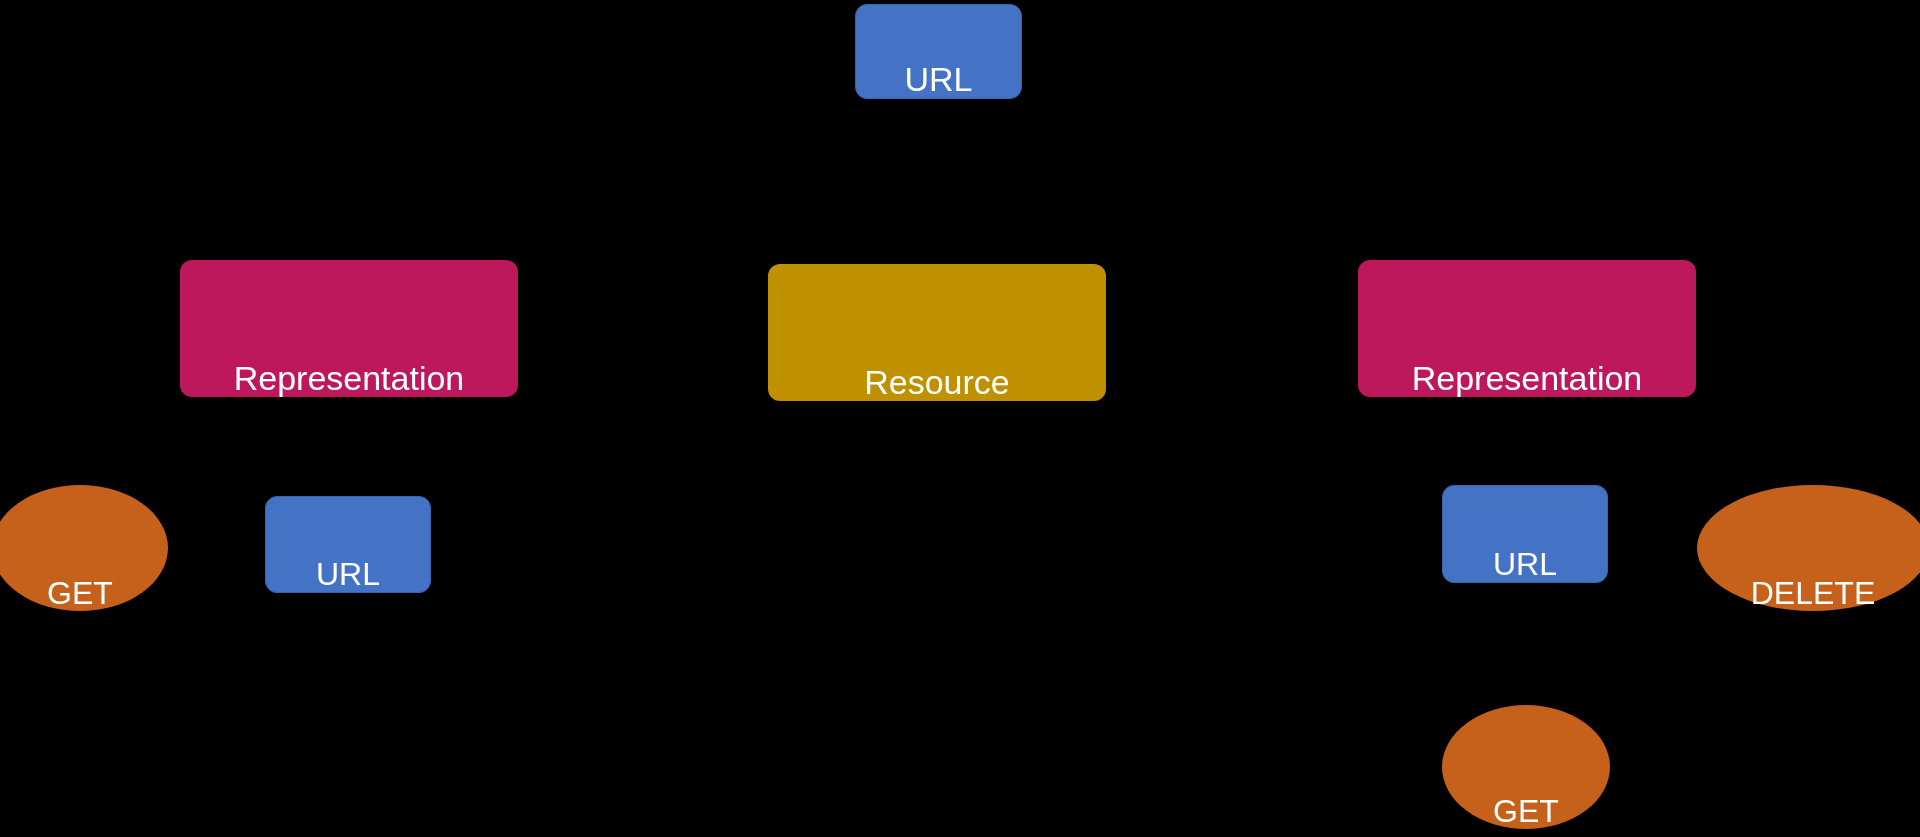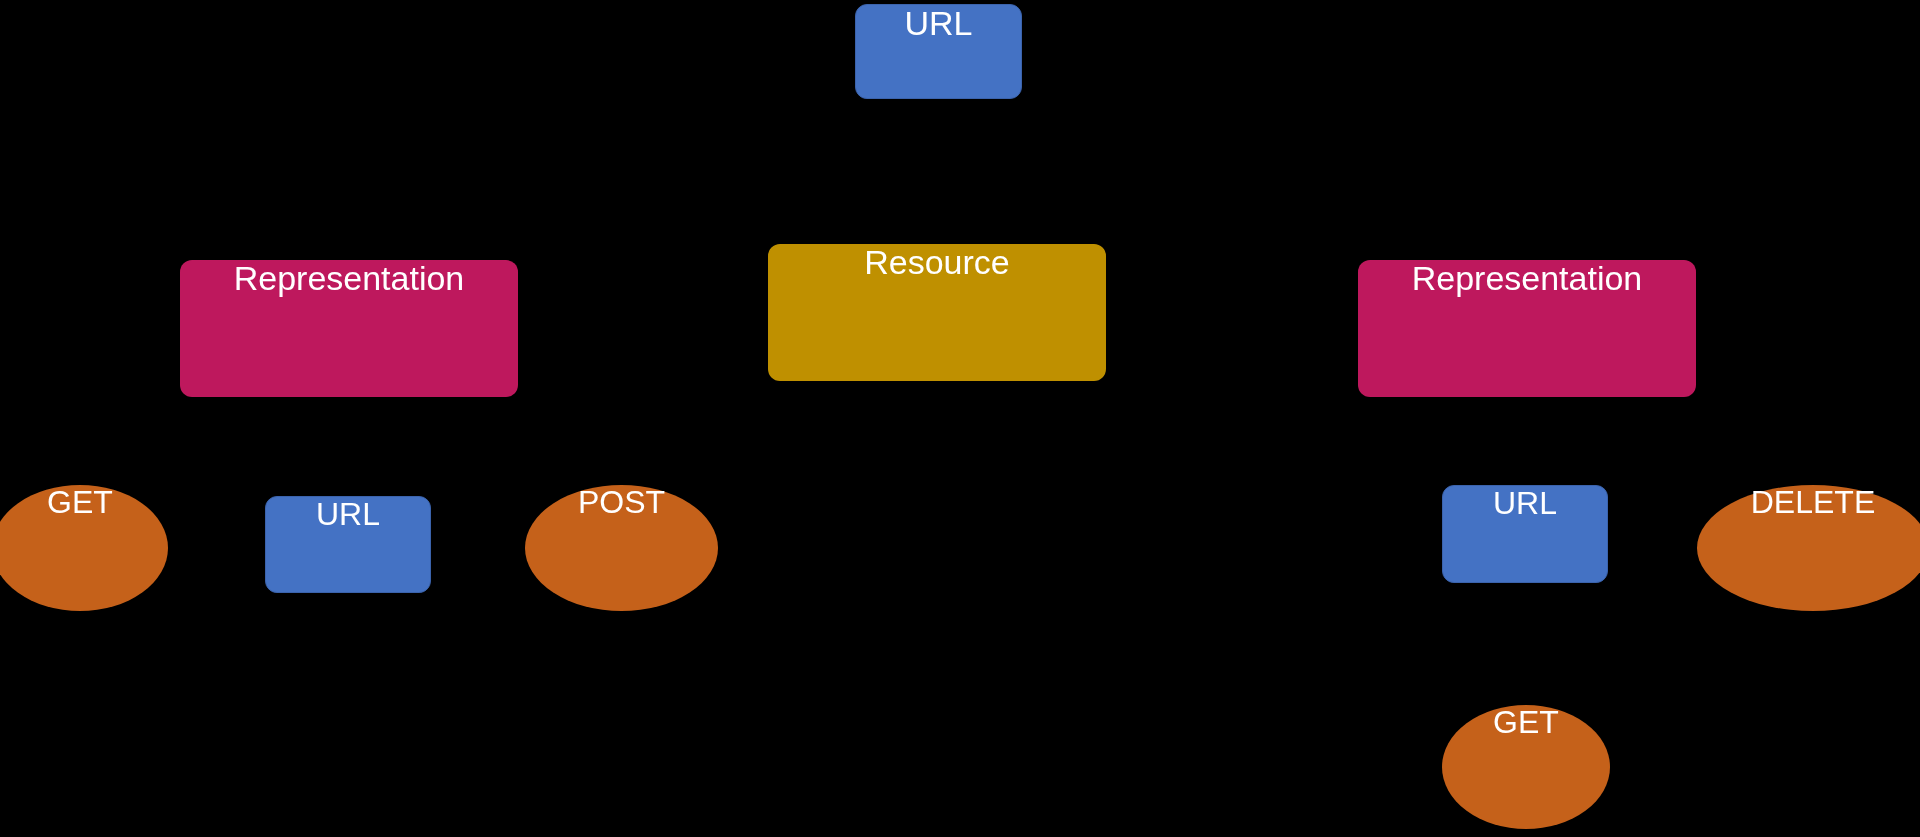--- a/index.html
+++ b/index.html
@@ -13,21 +13,21 @@
   #canvas {
     position: relative;
     width: 1920px;
     height: 837px;
     background: #000000;
     overflow: hidden;
   }
   .node {
     position: absolute;
     display: flex;
-    align-items: flex-start;
+    align-items: flex-end;
     justify-content: center;
     color: #ffffff;
     text-align: center;
     box-sizing: border-box;
     line-height: 1.1;
     white-space: nowrap;
   }
   .node-rect {
     border-radius: 12px;
   }
@@ -55,34 +55,31 @@
 </head>
 <body>
 
 <div id="canvas" style="background: rgb(0, 0, 0);">
     <div class="node node-rect type-url" style="left: 855px; top: 4px; width: 167px; height: 95px; font-size: 34px;">
       <span class="node-label">URL</span>
     </div>
     <div class="node node-rect type-representation" style="left: 180px; top: 260px; width: 338px; height: 137px; font-size: 34px;">
       <span class="node-label">Representation</span>
     </div>
-    <div class="node node-rect type-resource" style="left: 768px; top: 244px; width: 338px; height: 137px; font-size: 34px;">
+    <div class="node node-rect type-resource" style="left: 768px; top: 264px; width: 338px; height: 137px; font-size: 34px;">
       <span class="node-label">Resource</span>
     </div>
     <div class="node node-rect type-representation" style="left: 1358px; top: 260px; width: 338px; height: 137px; font-size: 34px;">
       <span class="node-label">Representation</span>
     </div>
     <div class="node node-ellipse type-method" style="left: -8px; top: 485px; width: 176px; height: 126px; font-size: 32px;">
       <span class="node-label">GET</span>
     </div>
     <div class="node node-rect type-url" style="left: 265px; top: 496px; width: 166px; height: 97px; font-size: 32px;">
       <span class="node-label">URL</span>
-    </div>
-    <div class="node node-ellipse type-method" style="left: 525px; top: 485px; width: 193px; height: 126px; font-size: 32px;">
-      <span class="node-label">POST</span>
     </div>
     <div class="node node-rect type-url" style="left: 1442px; top: 485px; width: 166px; height: 98px; font-size: 32px;">
       <span class="node-label">URL</span>
     </div>
     <div class="node node-ellipse type-method" style="left: 1697px; top: 485px; width: 232px; height: 126px; font-size: 32px;">
       <span class="node-label">DELETE</span>
     </div>
     <div class="node node-ellipse type-method" style="left: 1442px; top: 705px; width: 168px; height: 124px; font-size: 32px;">
       <span class="node-label">GET</span>
     </div>

